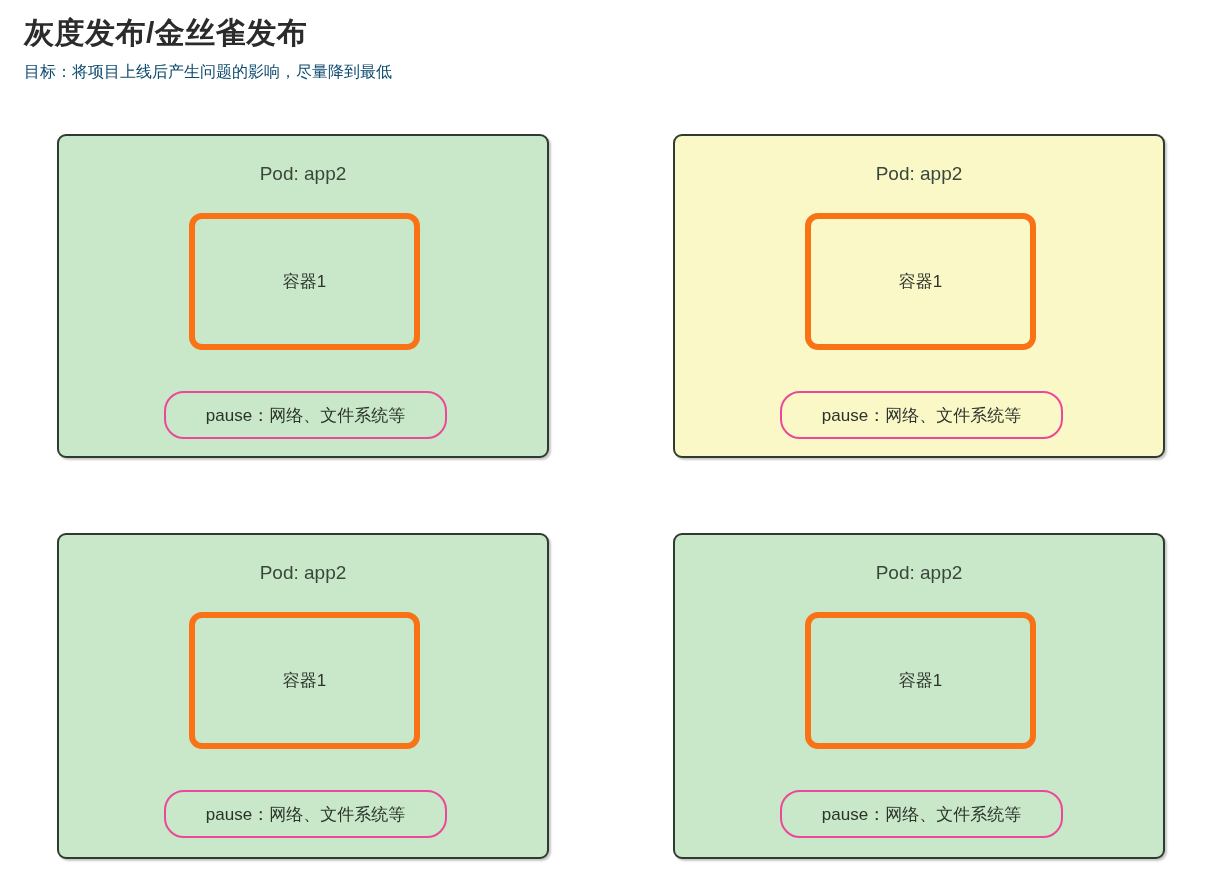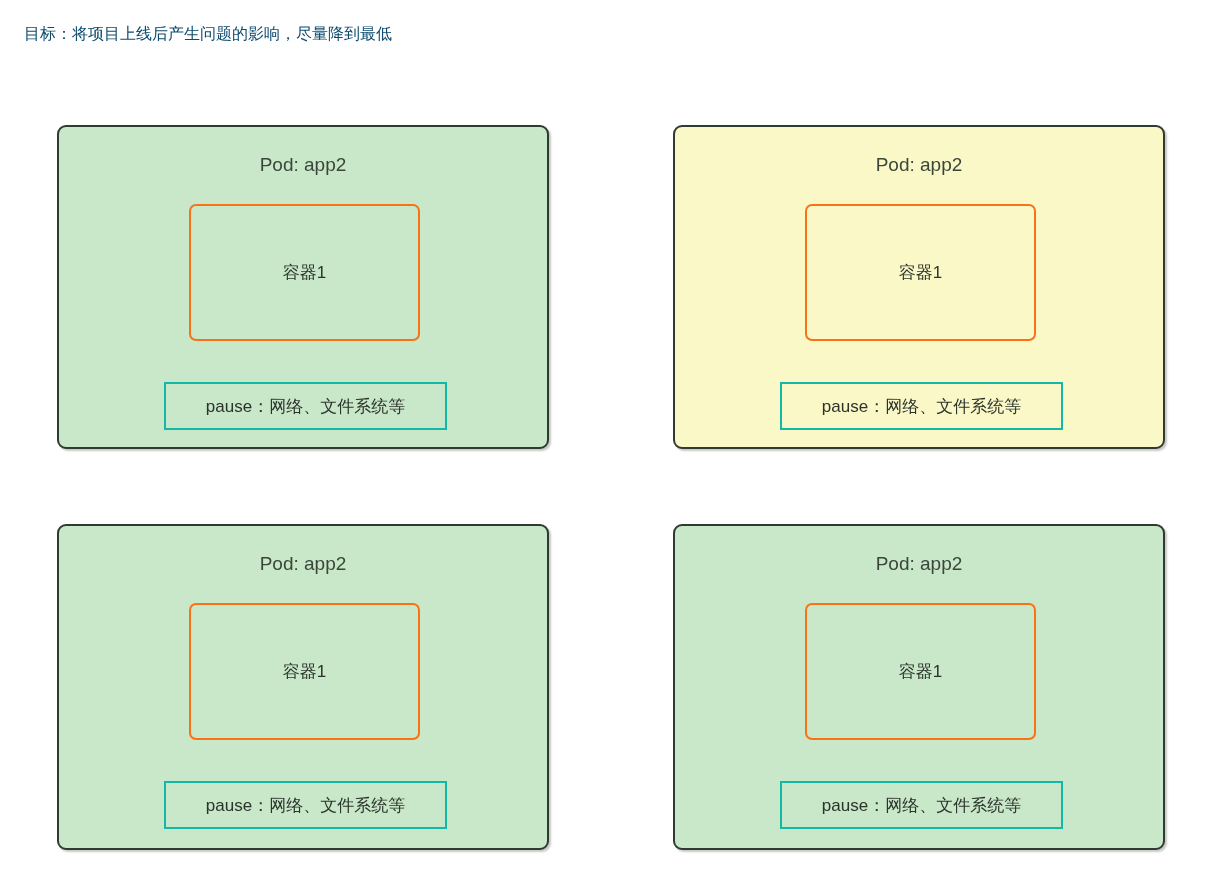--- a/index.html
+++ b/index.html
@@ -39,21 +39,21 @@
     margin: 0;
     padding-top: 10px;
     line-height: 1.3;
     white-space: nowrap;
   }
 
   
   #pod-grid {
     position: absolute;
     left: 0;
-    top: 0;
+    top: 9px;
     width: 1208px;
     height: 662px;
   }
 
   .pod {
     position: absolute;
     box-sizing: border-box;
     border: 2px solid #2f3b2f;
     border-radius: 9px;
     box-shadow: 2px 2px 2px rgba(0, 0, 0, 0.22);
@@ -72,38 +72,38 @@
     right: 0;
     text-align: center;
     font-size: 19px;
     color: #3a463a;
     line-height: 1;
   }
 
   .container-box {
     position: absolute;
     box-sizing: border-box;
-    border: 2px solid #f97316;
-    border-radius: 7px;
+    border: 6px solid #f97316;
+    border-radius: 13px;
     display: flex;
     align-items: center;
     justify-content: center;
     text-align: center;
   }
   .container-label {
     font-size: 17px;
     color: #2b332b;
     line-height: 1;
   }
 
   .pause-box {
     position: absolute;
     box-sizing: border-box;
-    border: 2px solid #14b8a6;
-    border-radius: 0;
+    border: 2px solid #ec4899;
+    border-radius: 20px;
     display: flex;
     align-items: center;
     justify-content: center;
   }
   .pause-label {
     font-size: 17px;
     color: #2b332b;
     line-height: 1;
     white-space: nowrap;
   }
@@ -121,20 +121,21 @@
 
   #pod-0 .pause-box { left: 105px; top: 255px; width: 283px; height: 48px; }
   #pod-1 .pause-box { left: 105px; top: 255px; width: 283px; height: 48px; }
   #pod-2 .pause-box { left: 105px; top: 255px; width: 283px; height: 48px; }
   #pod-3 .pause-box { left: 105px; top: 255px; width: 283px; height: 48px; }
 </style>
 </head>
 <body>
 
 <div id="header">
+  <h1 id="page-title">灰度发布/金丝雀发布</h1>
   <p id="page-subtitle">目标：将项目上线后产生问题的影响，尽量降到最低</p>
 </div>
 
 <div id="pod-grid">
 
   <div class="pod green" id="pod-0">
     <div class="pod-label">Pod: app2</div>
     <div class="container-box">
       <span class="container-label">容器1</span>
     </div>

